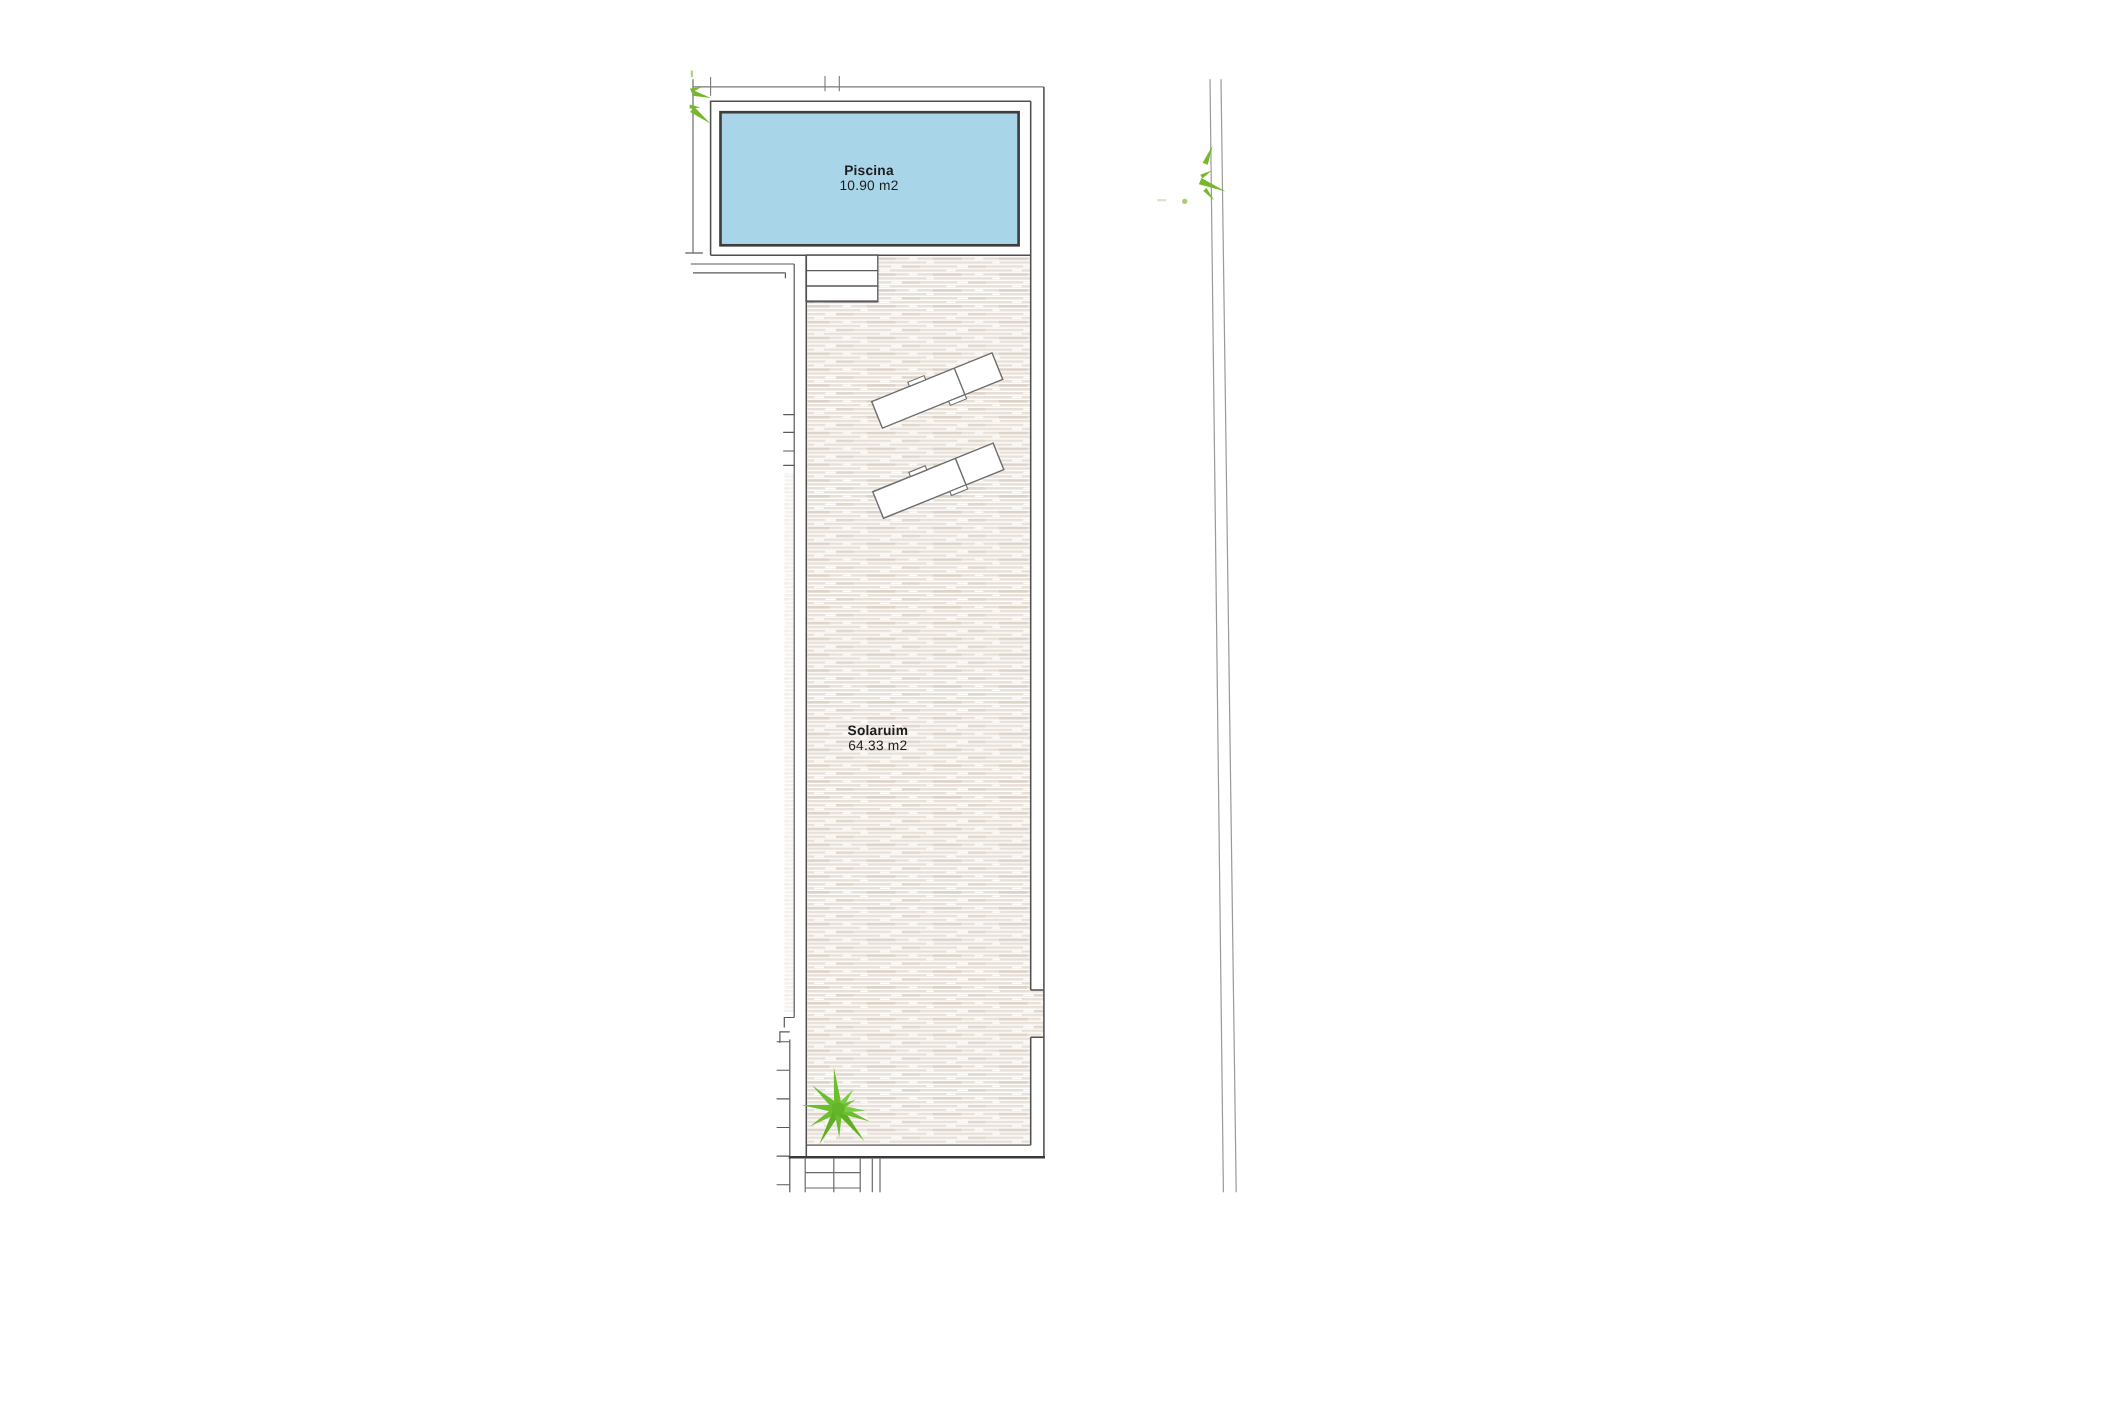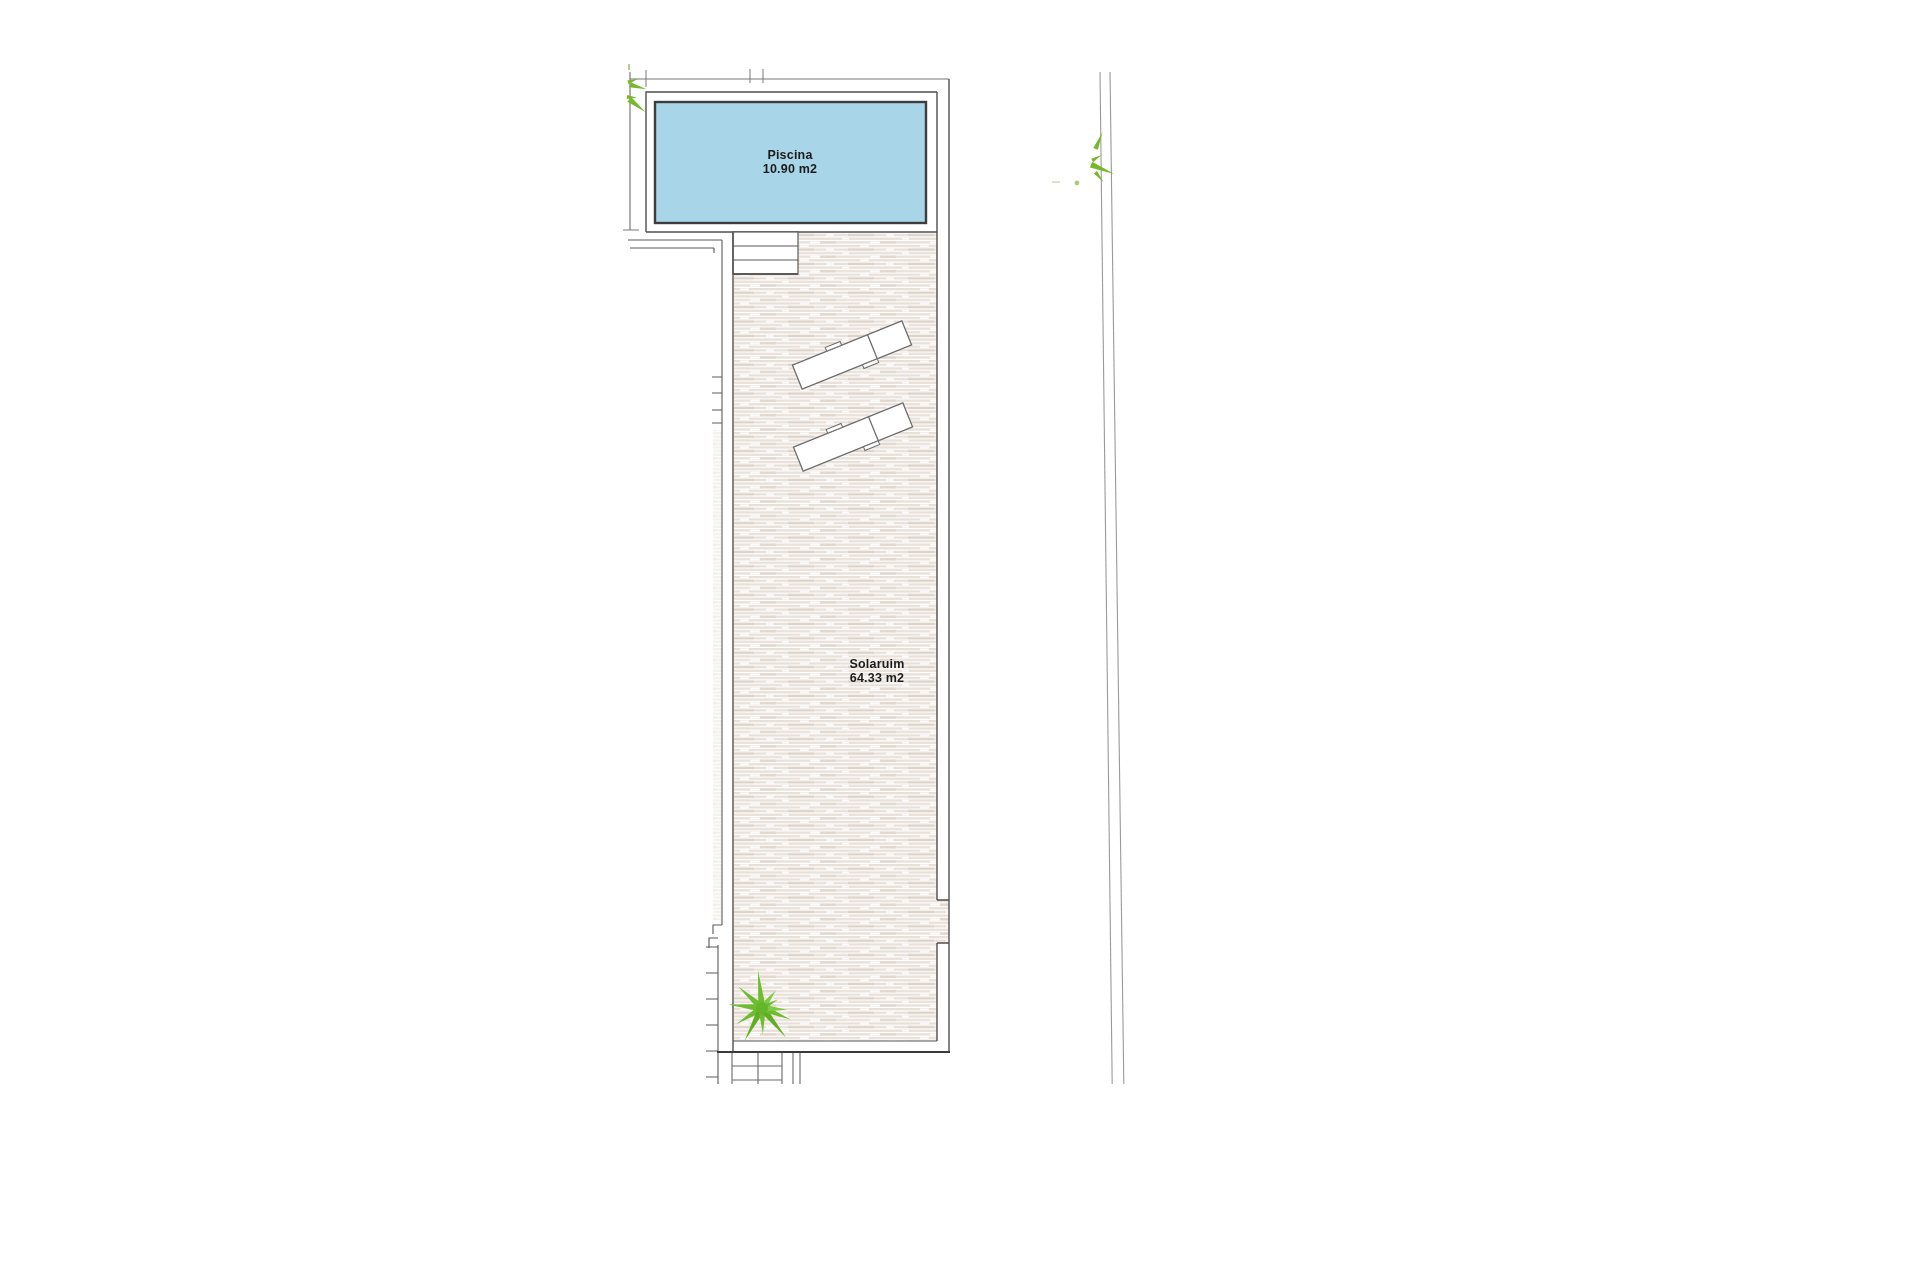--- a/index.html
+++ b/index.html
@@ -15,23 +15,23 @@
     position:absolute;
     text-align:center;
     font-family:"Liberation Sans", sans-serif;
     font-weight:bold;
     font-size:12.5px;
     line-height:14px;
     color:#1c1c1c;
     letter-spacing:0.2px;
     white-space:nowrap;
   }
-  .room-label .area{font-weight:bold;}
+  .room-label .area{font-weight:normal;}
   .lbl-piscina{left:690px;top:148px;width:200px;}
-  .lbl-solarium{left:777px;top:657px;width:200px;}
+  .lbl-solarium{left:698px;top:657px;width:200px;}
 </style>
 </head>
 <body>
 
 <div class="stage">
 
   <svg class="plan" width="1920" height="1280" viewBox="0 0 1920 1280">
 
     <defs>
       <pattern id="deckHatch" patternUnits="userSpaceOnUse" width="60" height="14.4">

